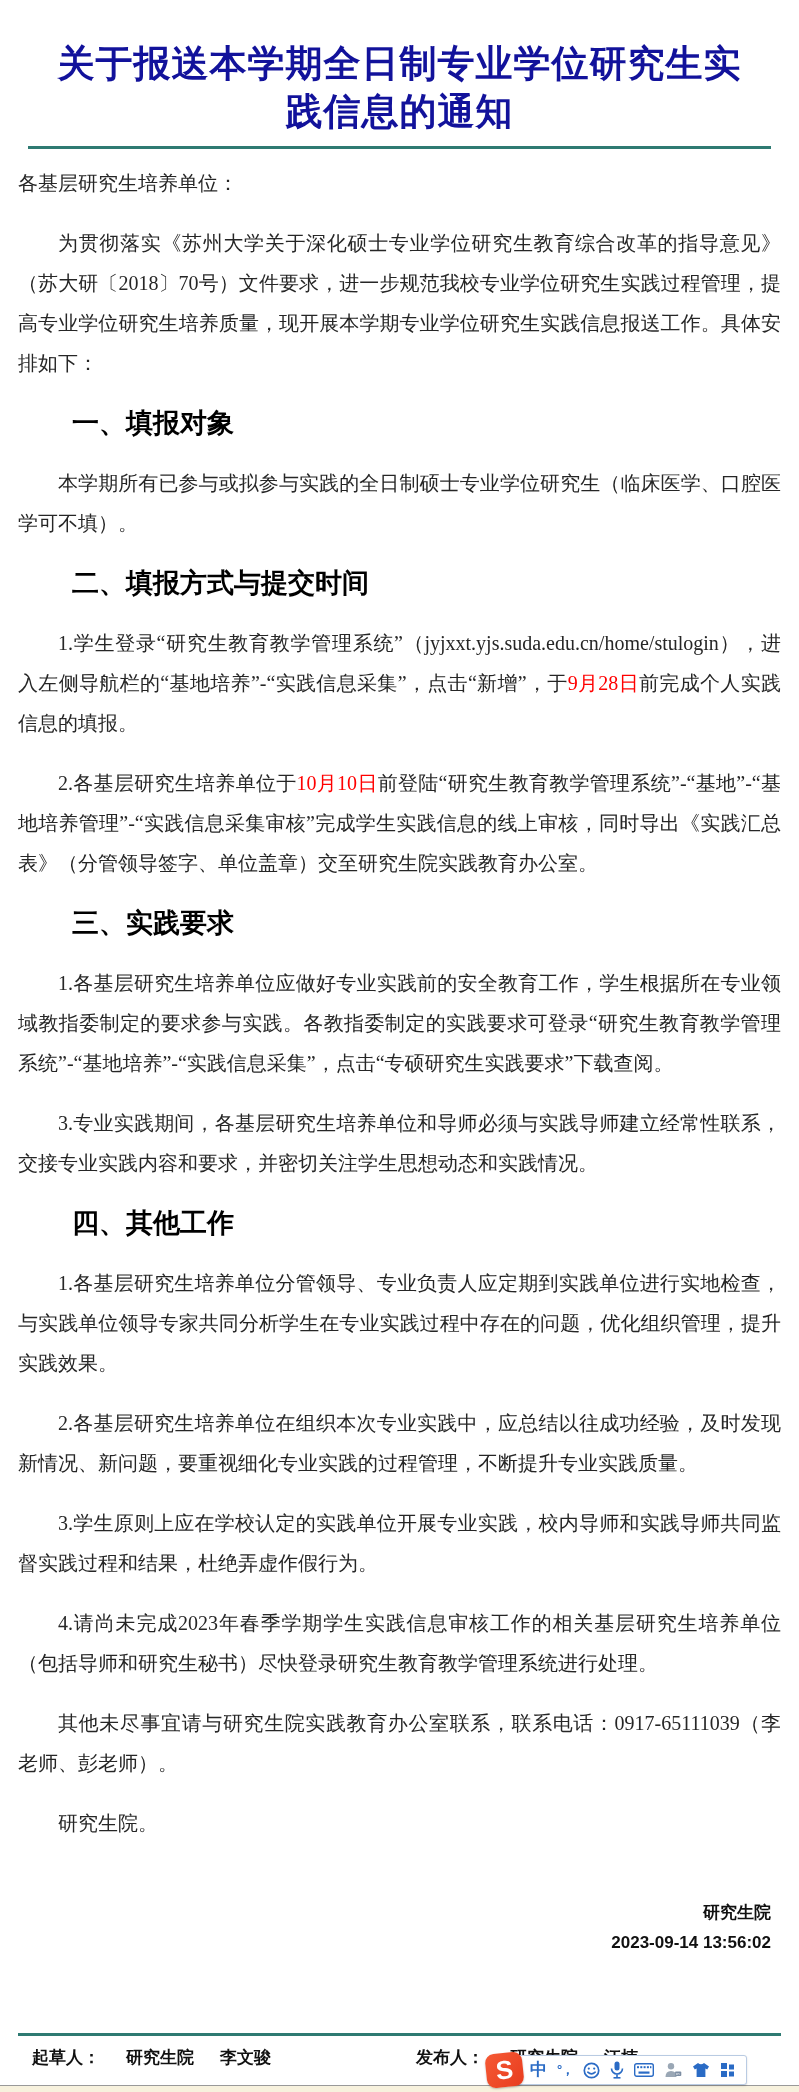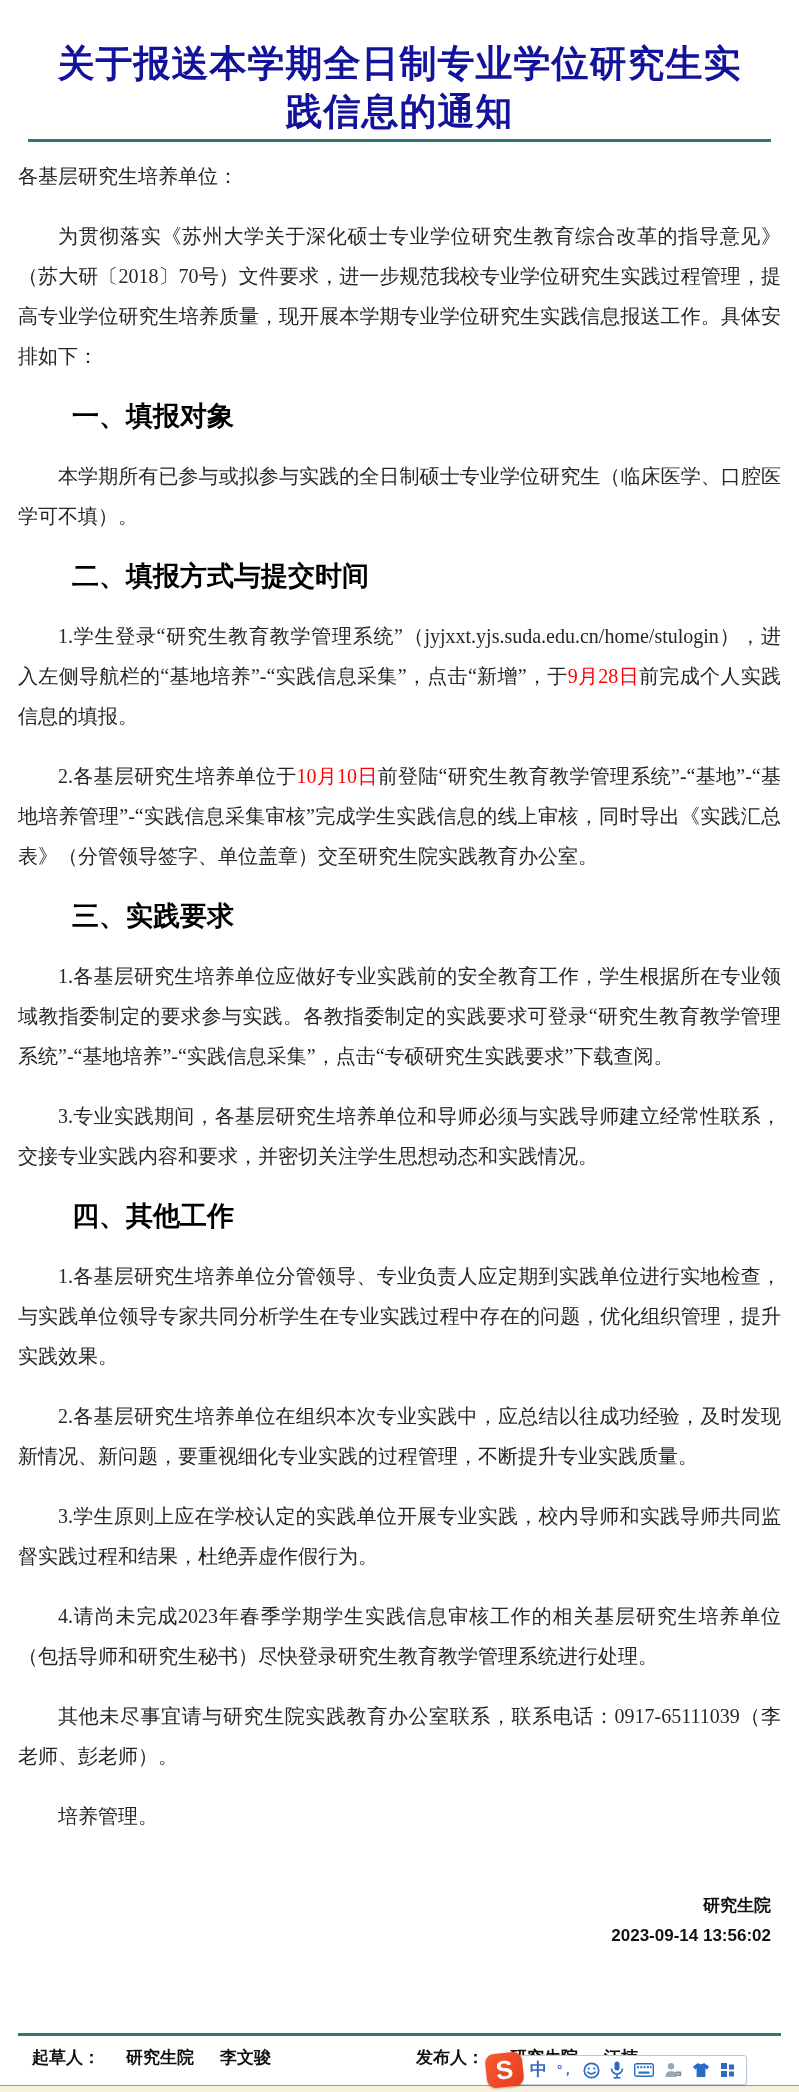--- a/index.html
+++ b/index.html
@@ -10,21 +10,21 @@
     overflow: hidden;
     background: #ffffff;
     position: relative;
     font-family: "Liberation Serif", "DejaVu Serif", serif;
   }
   .doc {
     padding: 0 18px;
     position: relative;
   }
   .doc-title {
-    margin: 40px 28px 3px 28px;
+    margin: 40px 28px 10px 28px;
     text-align: center;
     color: var(--title-color, #12129b);
     font-size: 37px;
     line-height: 48px;
     font-weight: bold;
     font-family: "Liberation Serif", "DejaVu Serif", serif;
     letter-spacing: 1px;
   }
   .divider {
     height: 3px;
@@ -161,21 +161,21 @@
         <p class="para"><span>1.各基层研究生培养单位应做好专业实践前的安全教育工作，学生根据所在专业领域教指委制定的要求参与实践。各教指委制定的实践要求可登录“研究生教育教学管理系统”-“基地培养”-“实践信息采集”，点击“专硕研究生实践要求”下载查阅。</span></p>
         <p class="para"><span>3.专业实践期间，各基层研究生培养单位和导师必须与实践导师建立经常性联系，交接专业实践内容和要求，并密切关注学生思想动态和实践情况。</span></p>
         <h2 class="section-heading">四、其他工作</h2>
         <p class="para"><span>1.各基层研究生培养单位分管领导、专业负责人应定期到实践单位进行实地检查，与实践单位领导专家共同分析学生在专业实践过程中存在的问题，优化组织管理，提升实践效果。</span></p>
         <p class="para"><span>2.各基层研究生培养单位在组织本次专业实践中，应总结以往成功经验，及时发现新情况、新问题，要重视细化专业实践的过程管理，不断提升专业实践质量。</span></p>
         <p class="para"><span>3.学生原则上应在学校认定的实践单位开展专业实践，校内导师和实践导师共同监督实践过程和结果，杜绝弄虚作假行为。</span></p>
         <p class="para"><span>4.请尚未完成2023年春季学期学生实践信息审核工作的相关基层研究生培养单位（包括导师和研究生秘书）尽快登录研究生教育教学管理系统进行处理。</span></p>
       </div>
     <div id="closing">
         <p class="para">其他未尽事宜请与研究生院实践教育办公室联系，联系电话：0917-65111039（李老师、彭老师）。</p>
-        <p class="para">培养管理。</p>
+        <p class="para">研究生院。</p>
       </div>
   </div>
 
   <div class="sign-block">
     <div>研究生院</div>
     <div>2023-09-14 13:56:02</div>
   </div>
 </div>
 
 <div class="page-footer">

